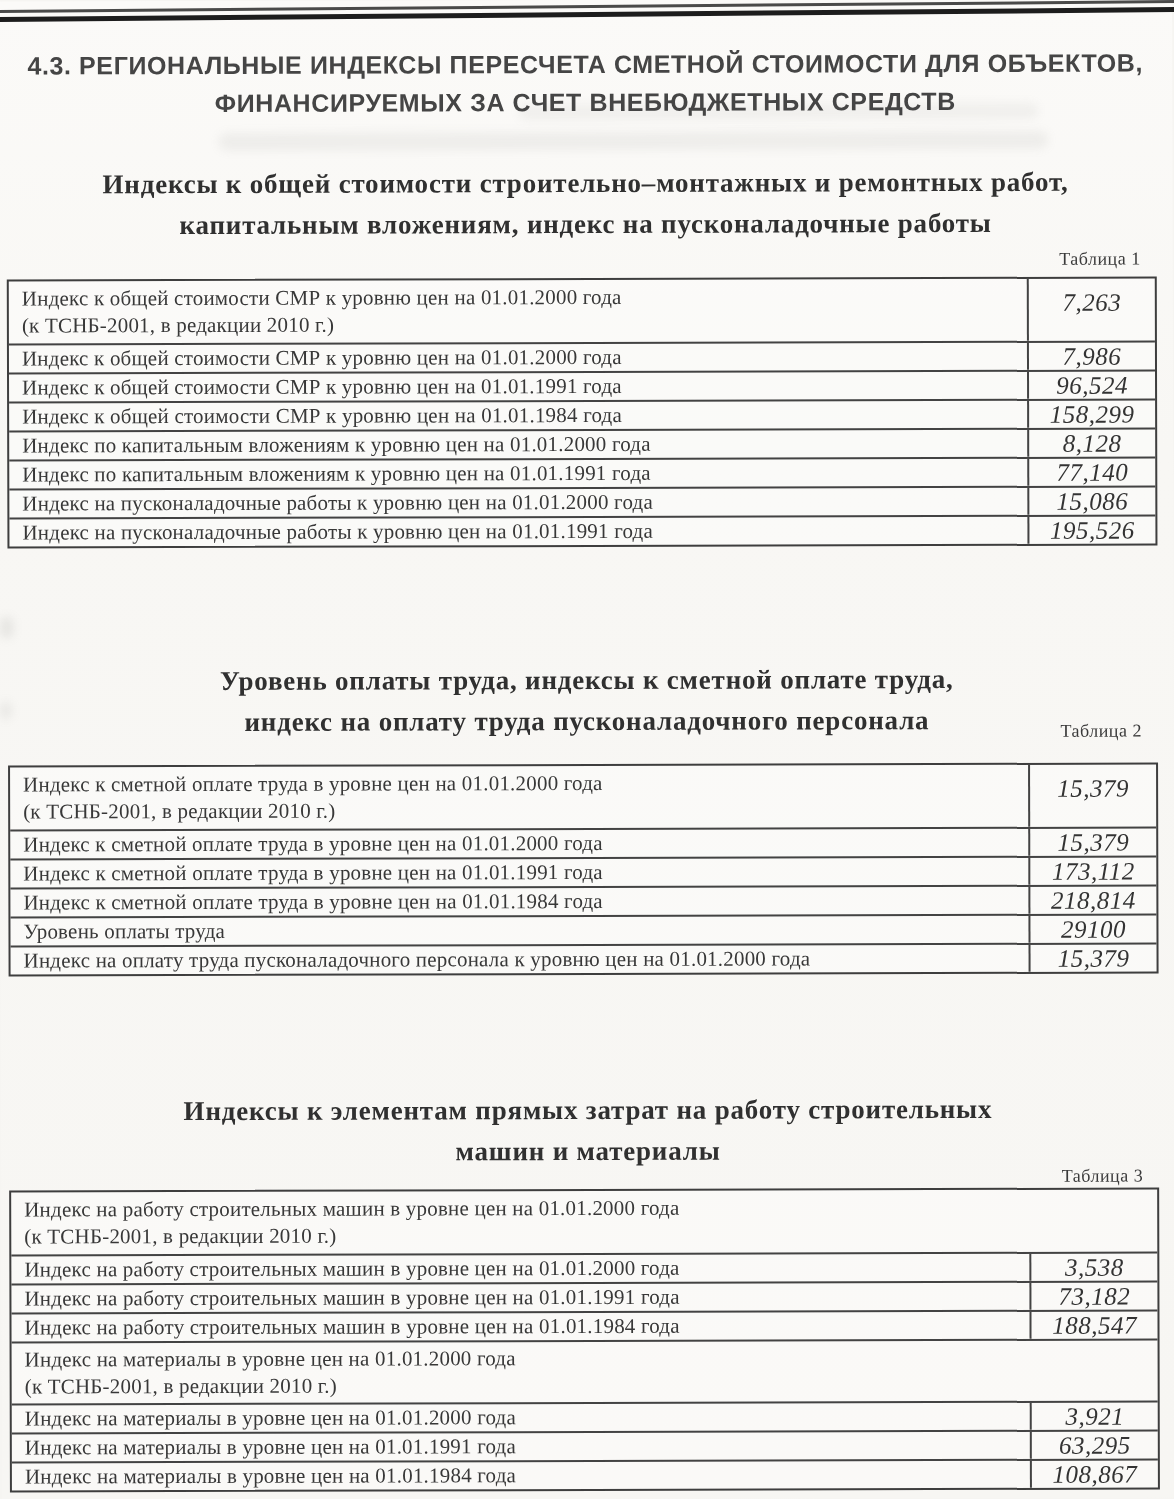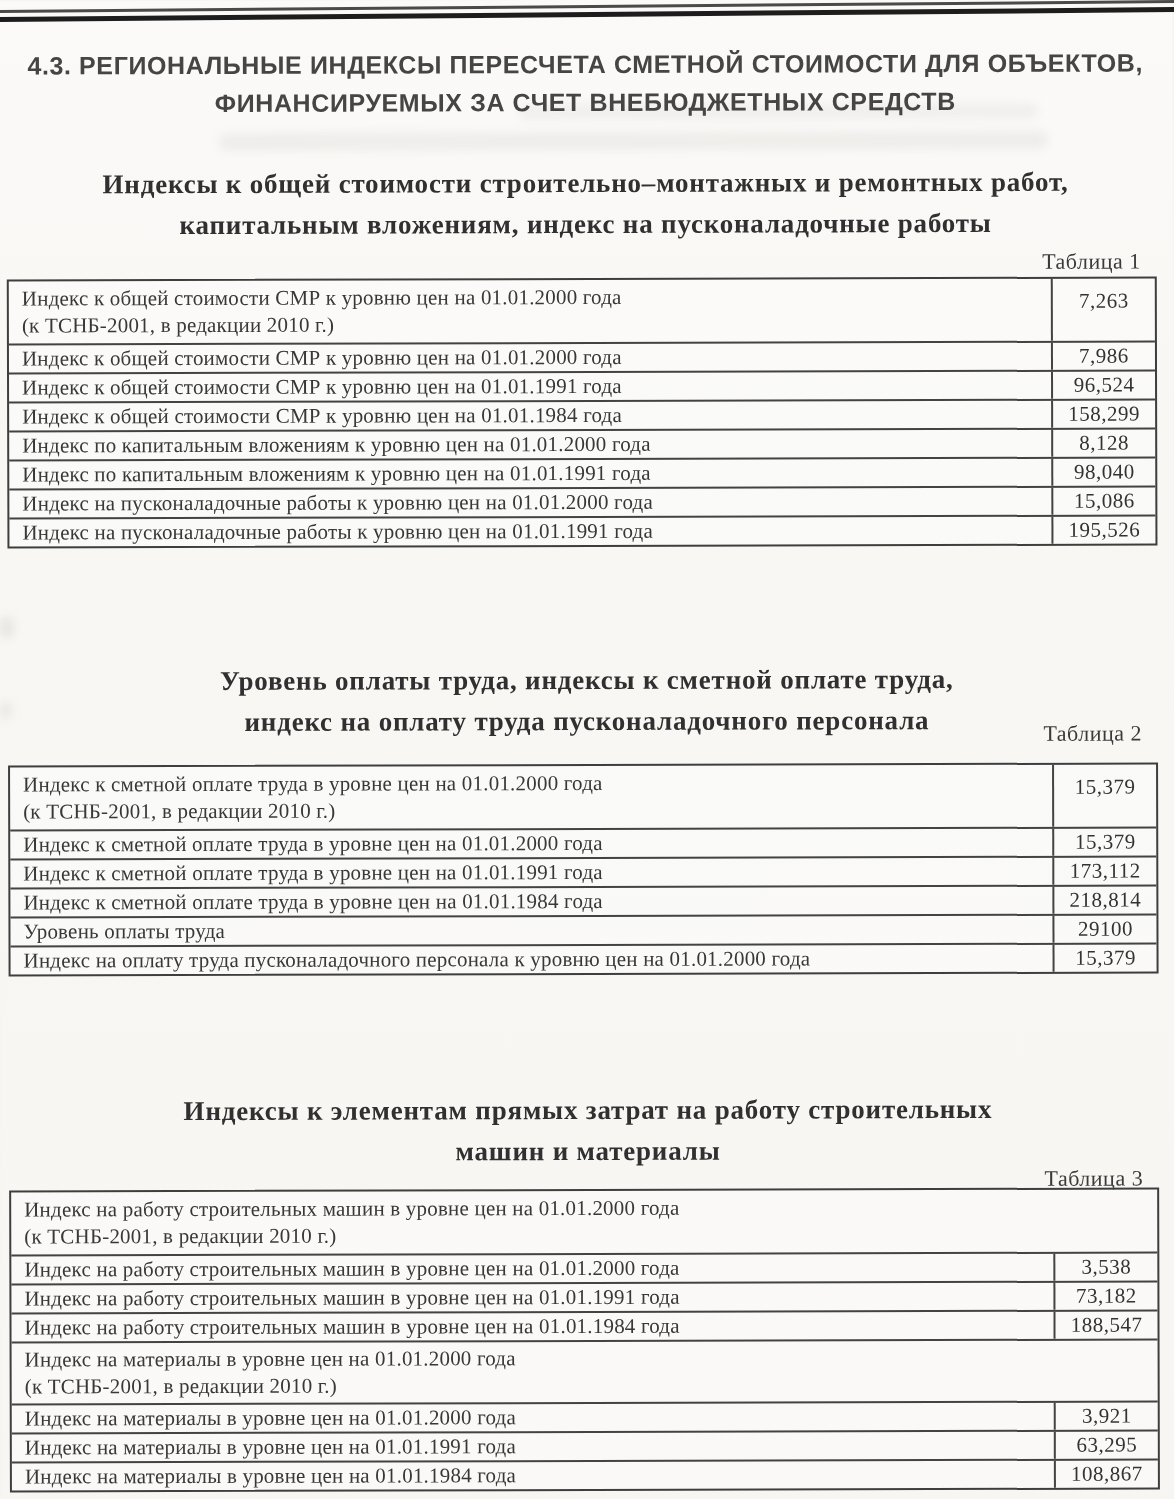--- a/index.html
+++ b/index.html
@@ -36,21 +36,21 @@
   .sec-1{top:163px;}
   .sec-2{top:660px;}
   .sec-3{top:1090px;}
   .sec-heading{
     text-align:center;font-weight:700;
     font-size:27px;line-height:41px;letter-spacing:0.8px;
     color:#303030;
   }
   .table-label{
     position:absolute;right:32px;
-    font-size:22px;color:#3a3a3a;letter-spacing:0.5px;
+    font-size:18px;color:#3a3a3a;letter-spacing:0.5px;
   }
   .sec-1 .table-label{top:87px;}
   .sec-2 .table-label{top:62px;}
   .sec-3 .table-label{top:77px;}
   .idx-table{
     position:absolute;left:8px;width:1150px;
     border:2px solid #3e3e3e;
     background:rgba(255,255,255,0.35);
     box-sizing:border-box;
   }
@@ -62,23 +62,23 @@
   .trow.single{height:29px;}
   .trow.double{height:62px;}
   .tcell{box-sizing:border-box;}
   .tlabel-cell{
     flex:1;display:flex;flex-direction:column;justify-content:center;
     padding-left:13px;padding-right:6px;
     font-size:21px;color:#383838;line-height:27px;
     letter-spacing:0.2px;
   }
   .tvalue-cell{
-    width:104px;border-left:2px solid #434343;
+    width:128px;border-left:2px solid #434343;
     display:flex;align-items:center;justify-content:center;
-    font-size:21px;color:#333;letter-spacing:0.5px;
+    font-size:25px;color:#333;letter-spacing:0.5px;font-style:italic;
   }
   .trow.double .tvalue-cell{align-items:flex-start;padding-top:10px;}
 </style>
 </head>
 <body>
 
 <div class="sheet">
 
   <div class="topline-a"></div>
   <div class="topline-b"></div>
@@ -128,21 +128,21 @@
         <div class="trow single">
           <div class="tcell tlabel-cell">
             <div>Индекс по капитальным вложениям к уровню цен на 01.01.2000 года</div>
           </div>
           <div class="tcell tvalue-cell">8,128</div>
         </div>
         <div class="trow single">
           <div class="tcell tlabel-cell">
             <div>Индекс по капитальным вложениям к уровню цен на 01.01.1991 года</div>
           </div>
-          <div class="tcell tvalue-cell">98,040</div>
+          <div class="tcell tvalue-cell">77,140</div>
         </div>
         <div class="trow single">
           <div class="tcell tlabel-cell">
             <div>Индекс на пусконаладочные работы к уровню цен на 01.01.2000 года</div>
           </div>
           <div class="tcell tvalue-cell">15,086</div>
         </div>
         <div class="trow single">
           <div class="tcell tlabel-cell">
             <div>Индекс на пусконаладочные работы к уровню цен на 01.01.1991 года</div>

